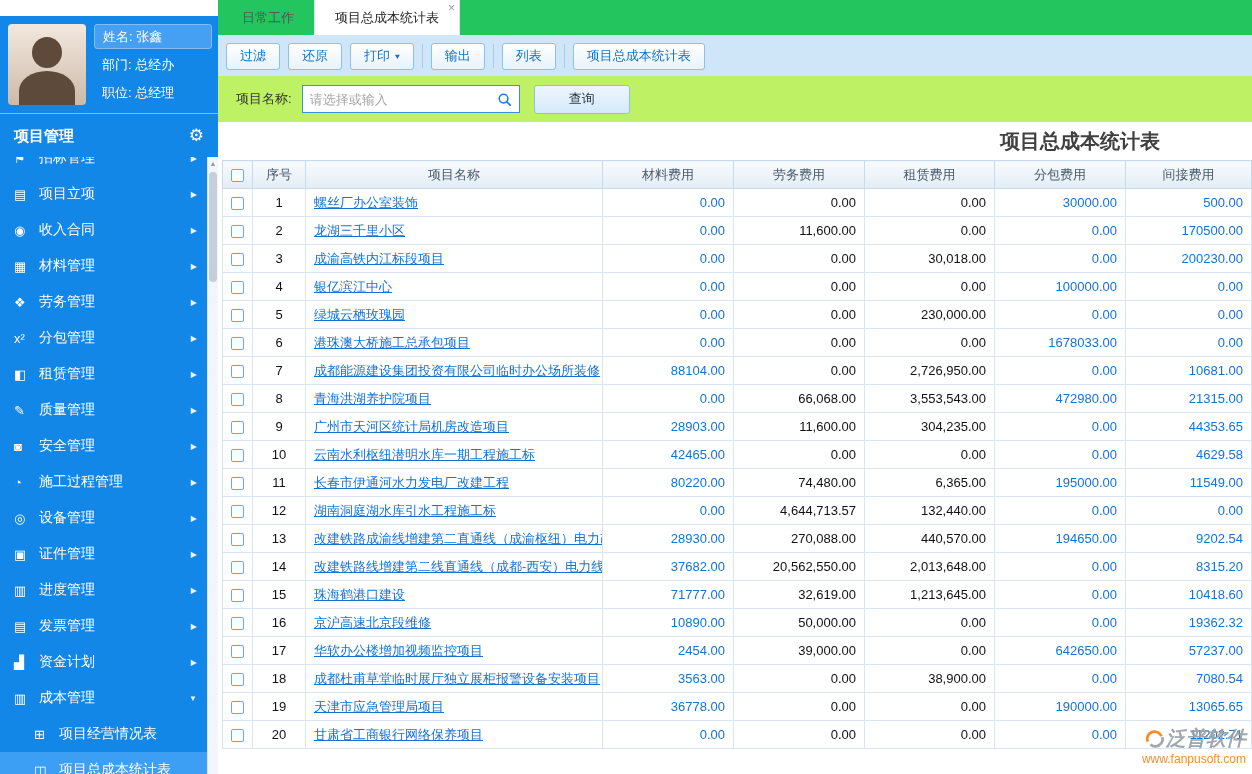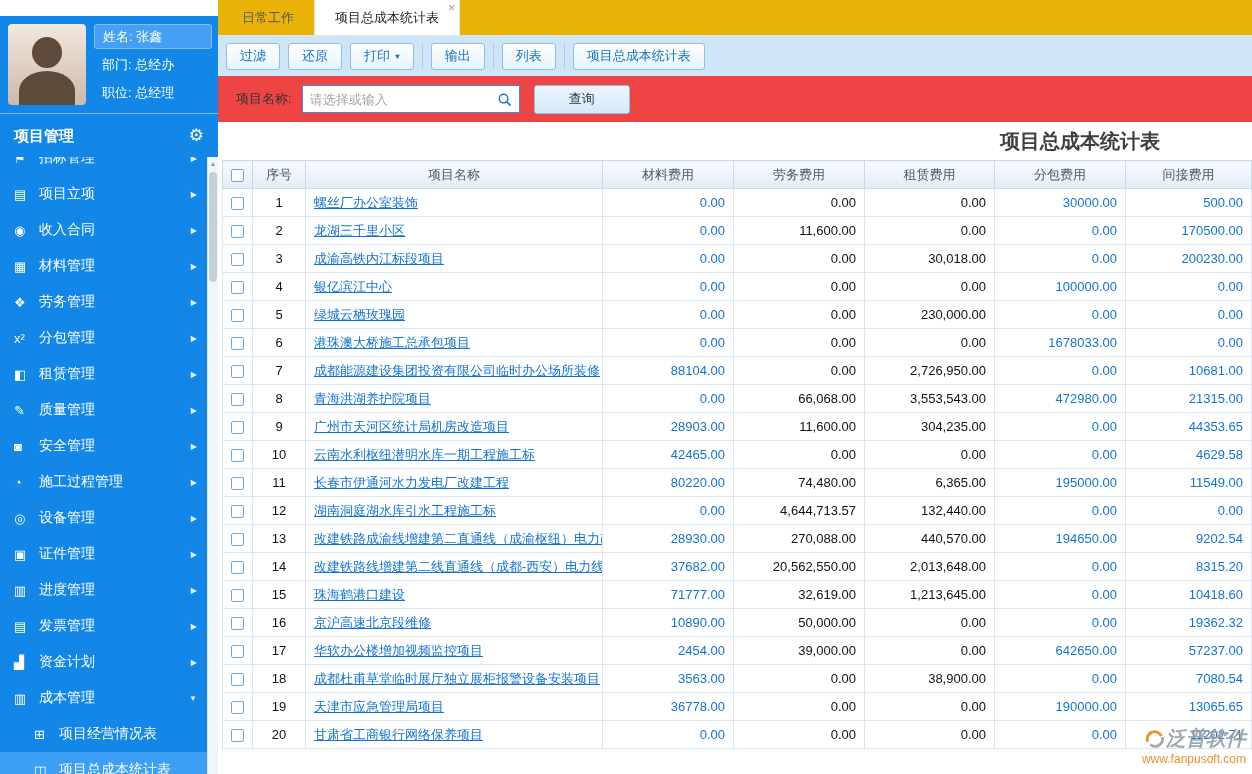--- a/index.html
+++ b/index.html
@@ -25,29 +25,29 @@
   .mi-label{flex:1;overflow:hidden;}
   .mi-arrow{font-size:8px;color:#eaf4ff;padding-right:4px;}
   .menu-item.sub{padding-left:34px;}
   .menu-item.sub.active{background:#3d9ff4;}
   .side-scroll{position:absolute;right:0;top:141px;bottom:0;width:11px;background:#f2f6fa;border-left:1px solid #dbe4ec;cursor:pointer;}
   .ss-up{height:13px;text-align:center;font-size:7px;color:#8a98a6;line-height:13px;}
   .ss-thumb{position:absolute;top:15px;left:1px;width:8px;height:110px;background:#c4cfd9;border-radius:4px;}
 
   
   .main{position:absolute;left:218px;top:0;right:0;bottom:0;background:#fff;}
-  .tabbar{height:36px;background:#eab308;display:flex;padding-left:4px;border-bottom:1px solid #d7e6f3;}
+  .tabbar{height:36px;background:#22c55e;display:flex;padding-left:4px;border-bottom:1px solid #d7e6f3;}
   .tab{padding:0 20px;line-height:35px;font-size:13px;color:#555;position:relative;cursor:pointer;}
   .tab.active{background:#fff;color:#222;border-left:1px solid #d7e6f3;border-right:1px solid #d7e6f3;}
   .tab-close{position:absolute;top:2px;right:4px;font-size:12px;color:#999;line-height:12px;cursor:pointer;}
   .toolbar{height:40px;background:var(--toolbar-bg,#cfe6f8);display:flex;align-items:center;padding-left:8px;gap:8px;}
   .tbtn{height:27px;padding:0 13px;background:linear-gradient(#ffffff,#e7f3fd);border:1px solid #8fc0e8;border-radius:3px;color:#1272c4;font-size:13px;display:flex;align-items:center;gap:5px;cursor:pointer;font-family:Liberation Mono, monospace;}
   .caret{font-size:8px;}
   .tsep{width:1px;height:24px;background:#a9cce9;}
-  .search-row{height:46px;display:flex;align-items:center;padding-left:18px;background:#ef4444;}
+  .search-row{height:46px;display:flex;align-items:center;padding-left:18px;background:#bef264;}
   .search-label{font-size:13px;color:#333;margin-right:10px;}
   .search-box{width:218px;height:28px;border:1px solid #3d8fd8;display:flex;align-items:center;padding:0 7px;background:#fff;}
   .search-box input{border:none;outline:none;flex:1;font-size:13px;color:#333;font-family:inherit;min-width:0;}
   .search-box input::placeholder{color:#a6a6a6;}
   .search-icon{display:flex;align-items:center;cursor:pointer;}
   .query-btn{margin-left:14px;width:96px;height:29px;background:linear-gradient(#eef6fd,#d5e9fa);border:1px solid #8fc0e8;border-radius:3px;color:#2b3a4a;font-size:13px;cursor:pointer;font-family:inherit;}
   .report-title{height:38px;line-height:38px;text-align:right;padding-right:92px;font-size:20px;font-weight:bold;color:#3f3f3f;}
 
   .table-wrap{padding-left:4px;}
   .grid{width:100%;border-collapse:collapse;table-layout:fixed;}

